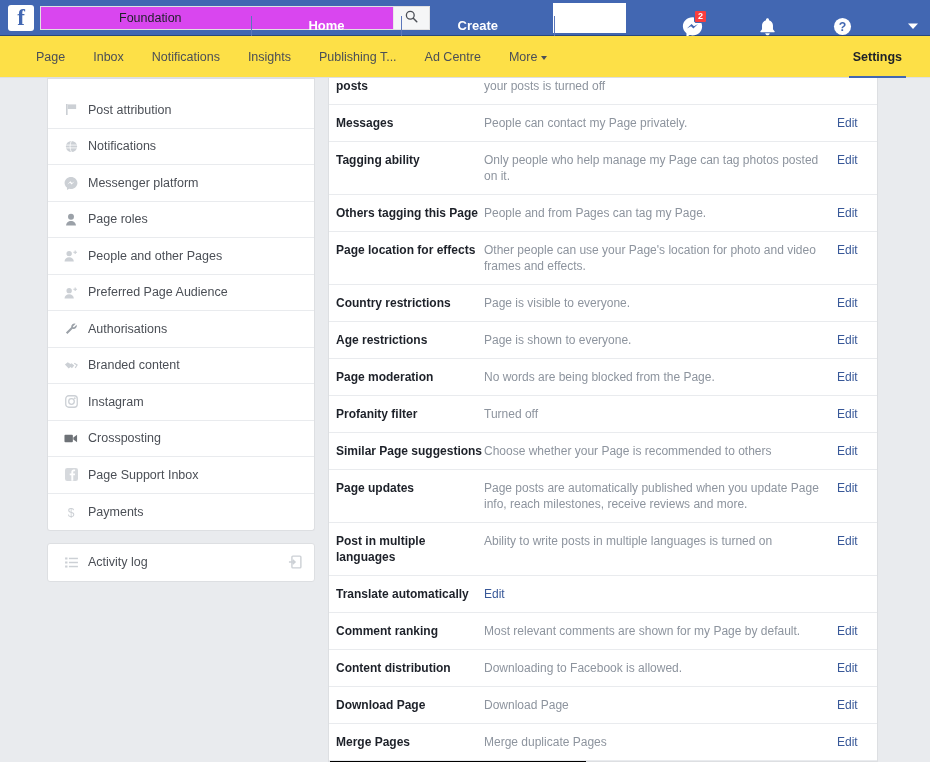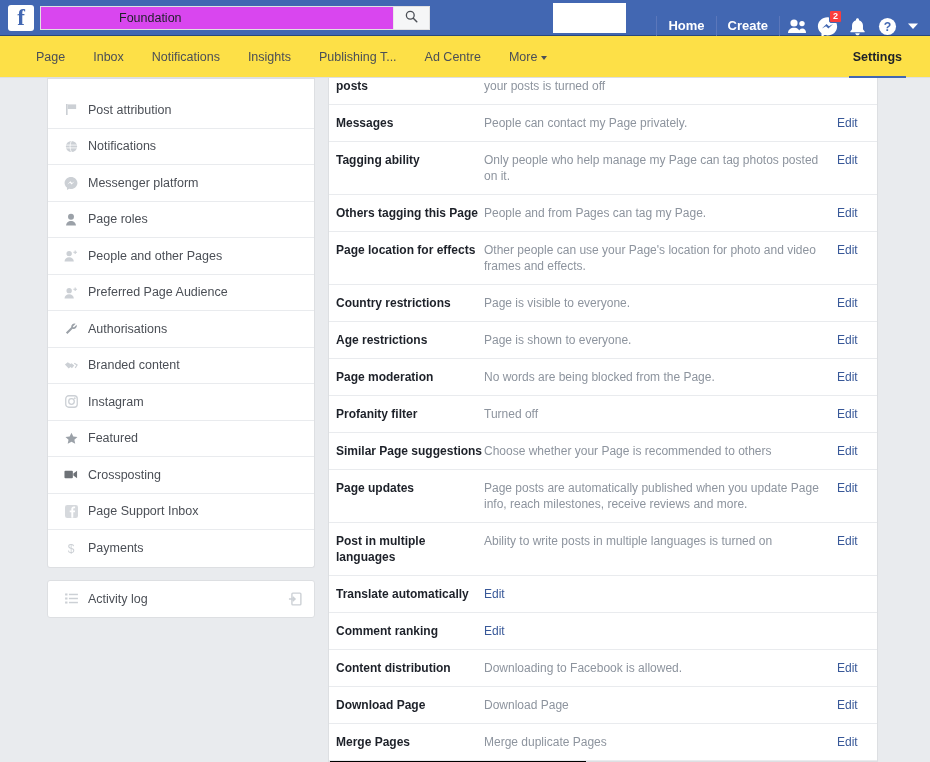--- a/index.html
+++ b/index.html
@@ -74,20 +74,21 @@
     left: 553px; top: 3px;
     width: 73px; height: 30px;
     background: #ffffff;
   }
   #nav-right {
     position: absolute;
     right: 6px; top: 0;
     height: 52px;
     display: flex;
     align-items: center;
+    gap: 45px;
   }
   .tb-link {
     color: #ffffff;
     font-size: 13px;
     font-weight: bold;
     padding: 0 9px;
     text-decoration: none;
     line-height: 36px;
     white-space: nowrap;
   }
@@ -481,28 +482,20 @@
         <span class="side-ico">
           <svg width="13" height="13" viewBox="0 0 14 14">
               <rect x="0.8" y="0.8" width="12.4" height="12.4" rx="3.2" fill="none" stroke="#ccd0d5" stroke-width="1.4"></rect>
               <circle cx="7" cy="7" r="3" fill="none" stroke="#ccd0d5" stroke-width="1.4"></circle>
               <circle cx="10.6" cy="3.4" r="0.9" fill="#ccd0d5"></circle>
             </svg>
         </span>
         <span class="side-label">Instagram</span>
       </div>
 
-      <div class="side-item">
-        <span class="side-ico">
-          <svg width="13" height="13" viewBox="0 0 14 14">
-              <path d="M7 0.7 8.9 4.8l4.5.5-3.3 3 .9 4.4L7 10.5 2.9 12.7l.9-4.4-3.3-3 4.5-.5z" fill="#9ba1a8"></path>
-            </svg>
-        </span>
-        <span class="side-label">Featured</span>
-      </div>
 
       <div class="side-item">
         <span class="side-ico">
           <svg width="14" height="11" viewBox="0 0 15 11">
               <rect x="0.5" y="1.5" width="9" height="8" rx="1" fill="#6e7277"></rect>
               <path d="M10 4.3 14 1.6v7.8L10 6.7z" fill="#6e7277"></path>
             </svg>
         </span>
         <span class="side-label">Crossposting</span>
       </div>
@@ -625,20 +618,21 @@
       <a class="s-edit" href="#">Edit</a>
     </div>
 
     <div class="srow">
       <div class="s-title">Translate automatically</div>
       <a class="s-edit" href="#">Edit</a>
     </div>
 
     <div class="srow">
       <div class="s-title">Comment ranking</div>
+      <div class="s-desc">Most relevant comments are shown for my Page by default.</div>
       <a class="s-edit" href="#">Edit</a>
     </div>
 
     <div class="srow">
       <div class="s-title">Content distribution</div>
       <div class="s-desc">Downloading to Facebook is allowed.</div>
       <a class="s-edit" href="#">Edit</a>
     </div>
 
     <div class="srow">

